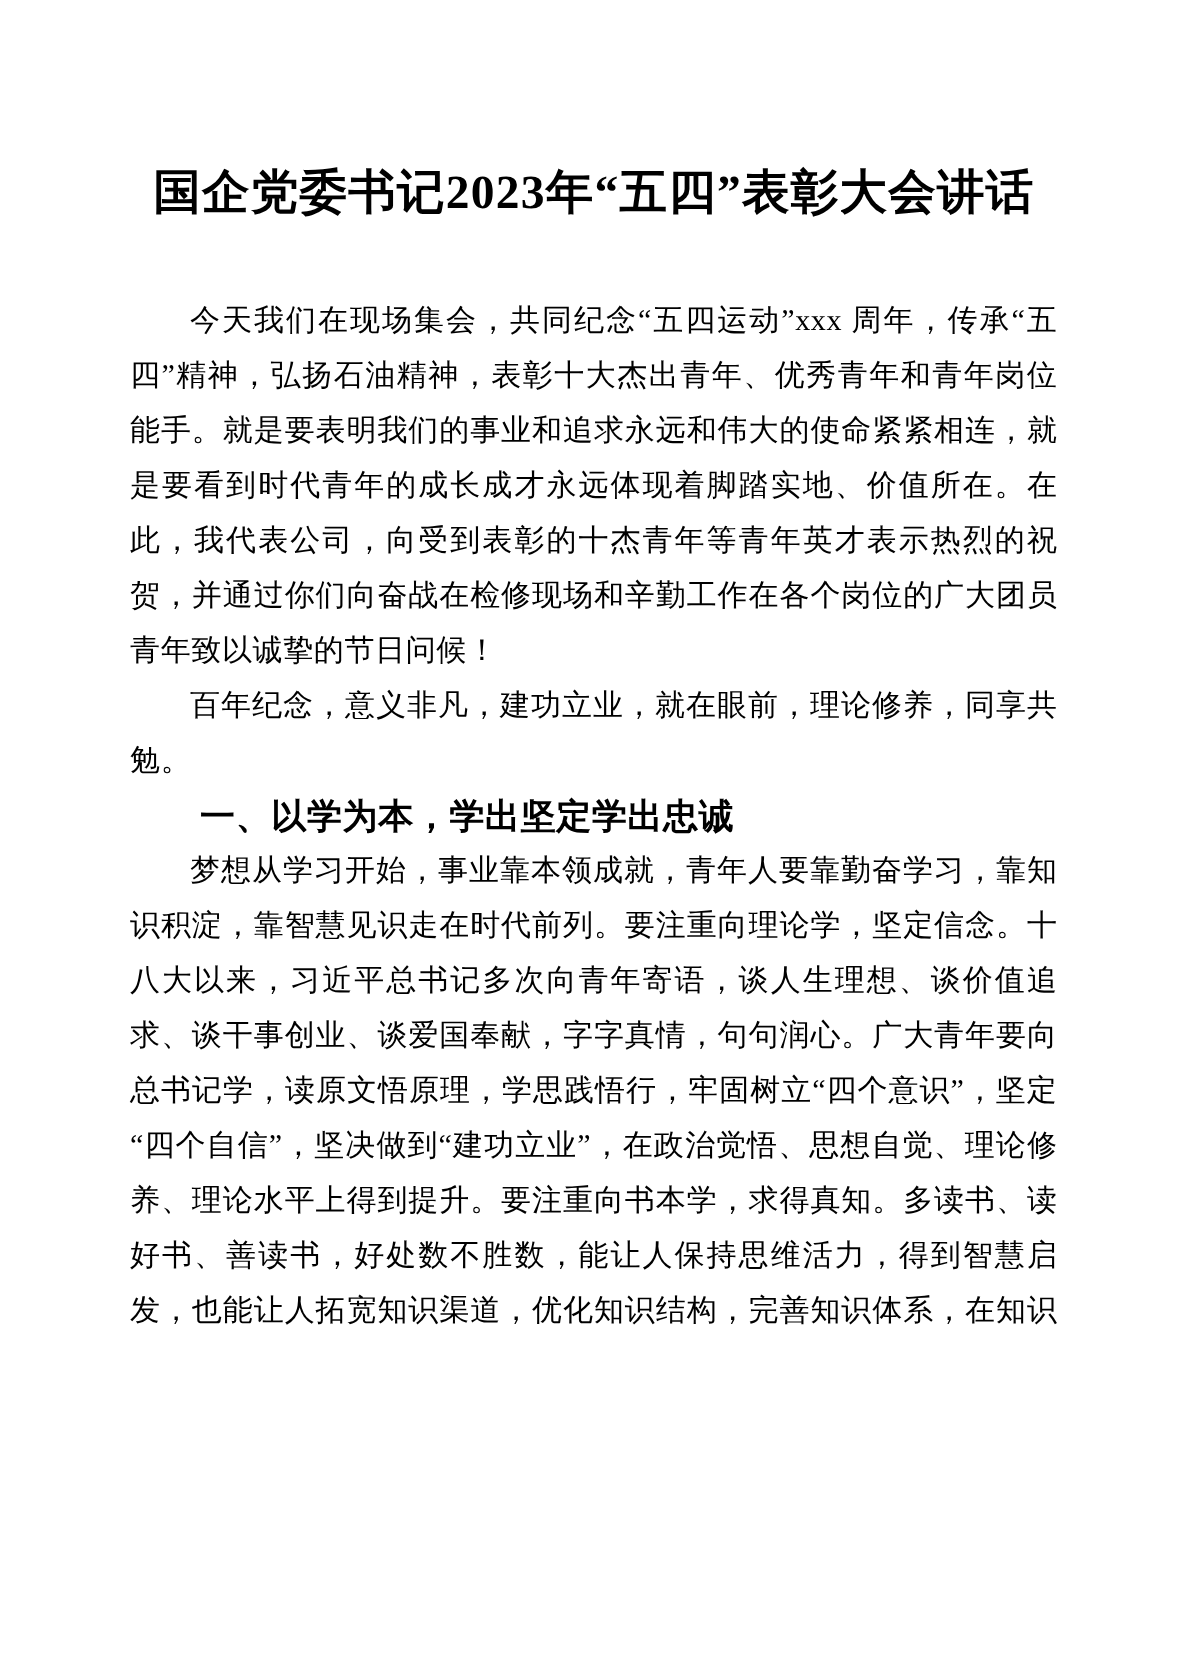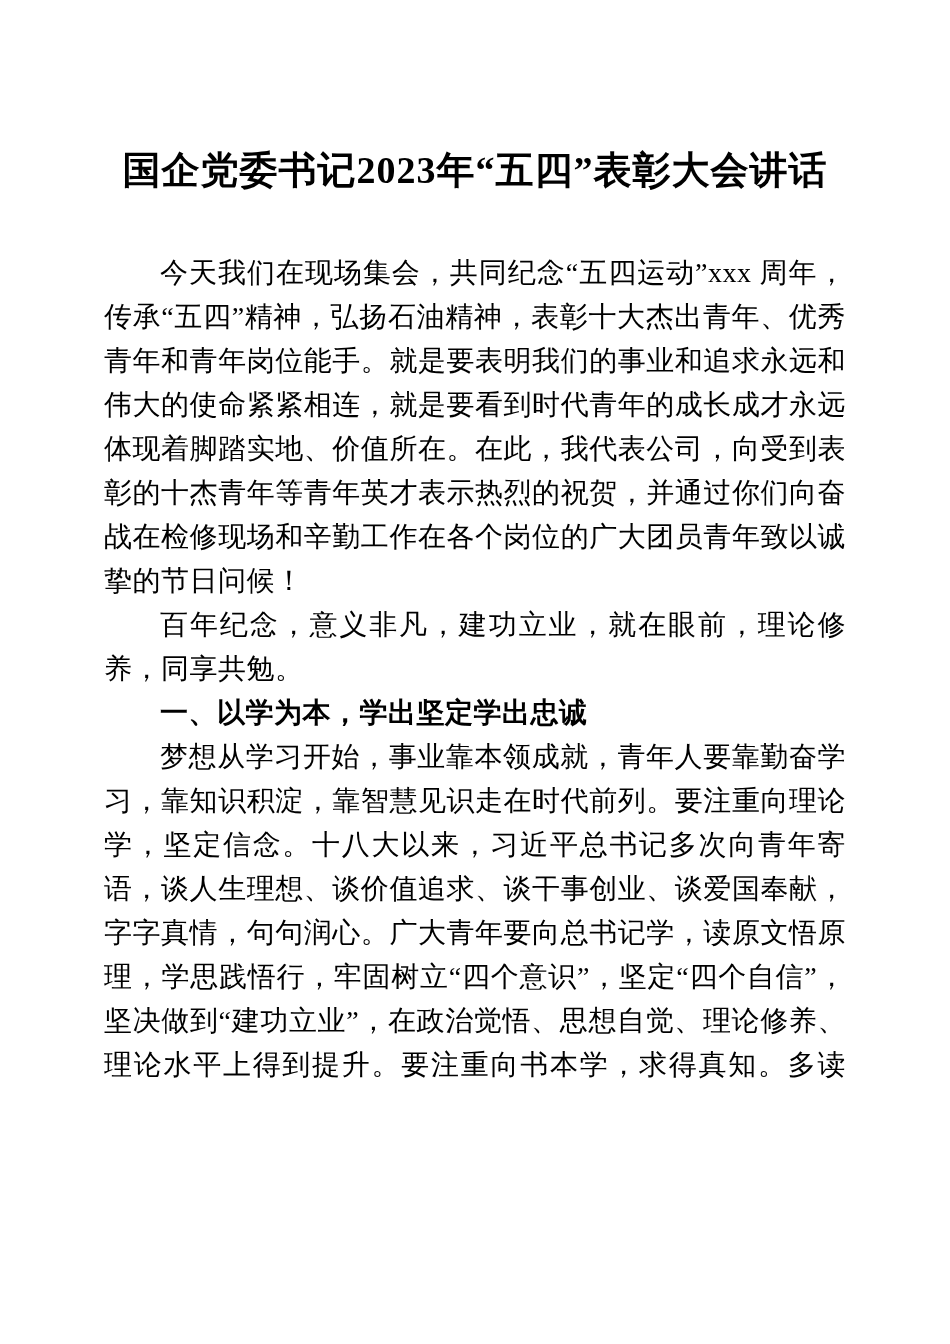--- a/index.html
+++ b/index.html
@@ -6,39 +6,39 @@
     margin: 0;
     padding: 0;
     background: #ffffff;
   }
   .page {
     position: relative;
     width: 950px;
     height: 1064px;
     background: #ffffff;
     overflow: hidden;
-    margin: 16px auto;
+    margin: 0 auto;
     color: #000000;
   }
   .content {
     padding: 130px 104px 0 104px;
   }
   .doc-title {
     font-family: "Liberation Serif", "DejaVu Serif", serif;
     font-weight: bold;
     font-size: 38px;
     line-height: 48px;
     text-align: center;
     margin: 0 0 57px 0;
     letter-spacing: 1px;
     color: #000000;
   }
   .para {
     font-family: "Liberation Serif", "DejaVu Serif", serif;
-    font-size: 28px;
+    font-size: 24px;
     line-height: 44px;
     text-align: justify;
     text-indent: 2em;
     margin: 0;
     letter-spacing: 0.5px;
     color: #000000;
   }
   .section-heading {
     font-family: "Liberation Sans", "DejaVu Sans", sans-serif;
     font-weight: bold;

